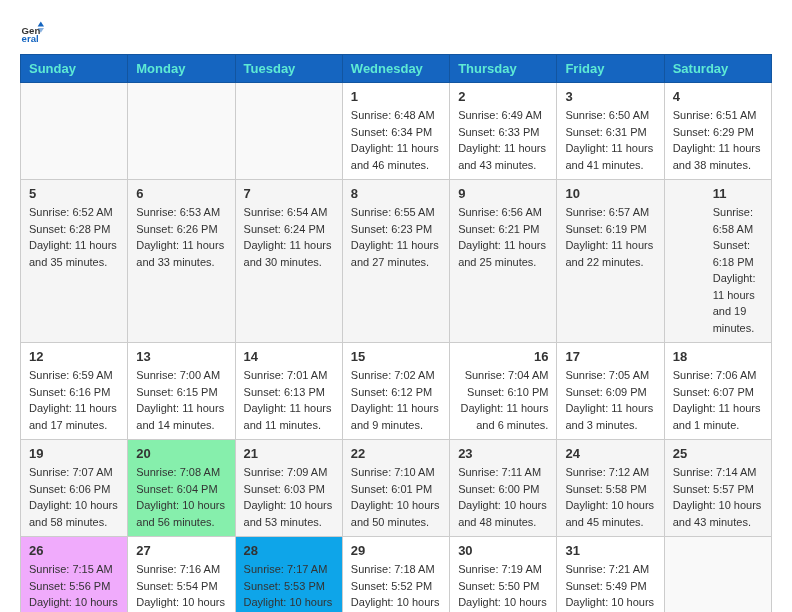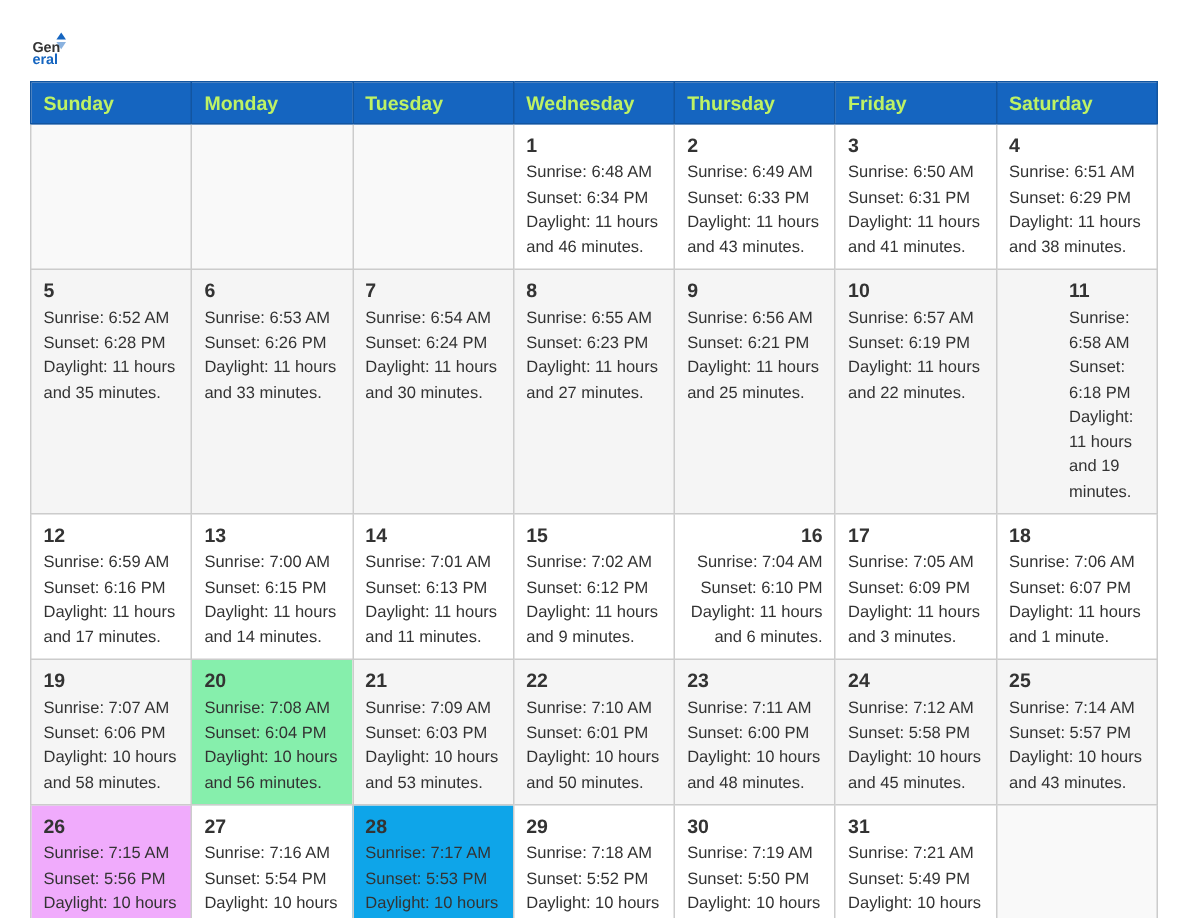--- a/index.html
+++ b/index.html
@@ -44,21 +44,21 @@
       font-size: 16px;
       color: #444;
     }
     .calendar {
       width: 100%;
       border-collapse: collapse;
       border: 1px solid #ccc;
     }
     .calendar th {
       background-color: #1565c0;
-      color: #bef264;
+      color: #5eead4;
       text-align: left;
       padding: 6px 8px;
       font-size: 13px;
       font-weight: bold;
       border: 1px solid #1255a0;
     }
     .calendar td {
       vertical-align: top;
       padding: 6px 8px;
       font-size: 11px;

